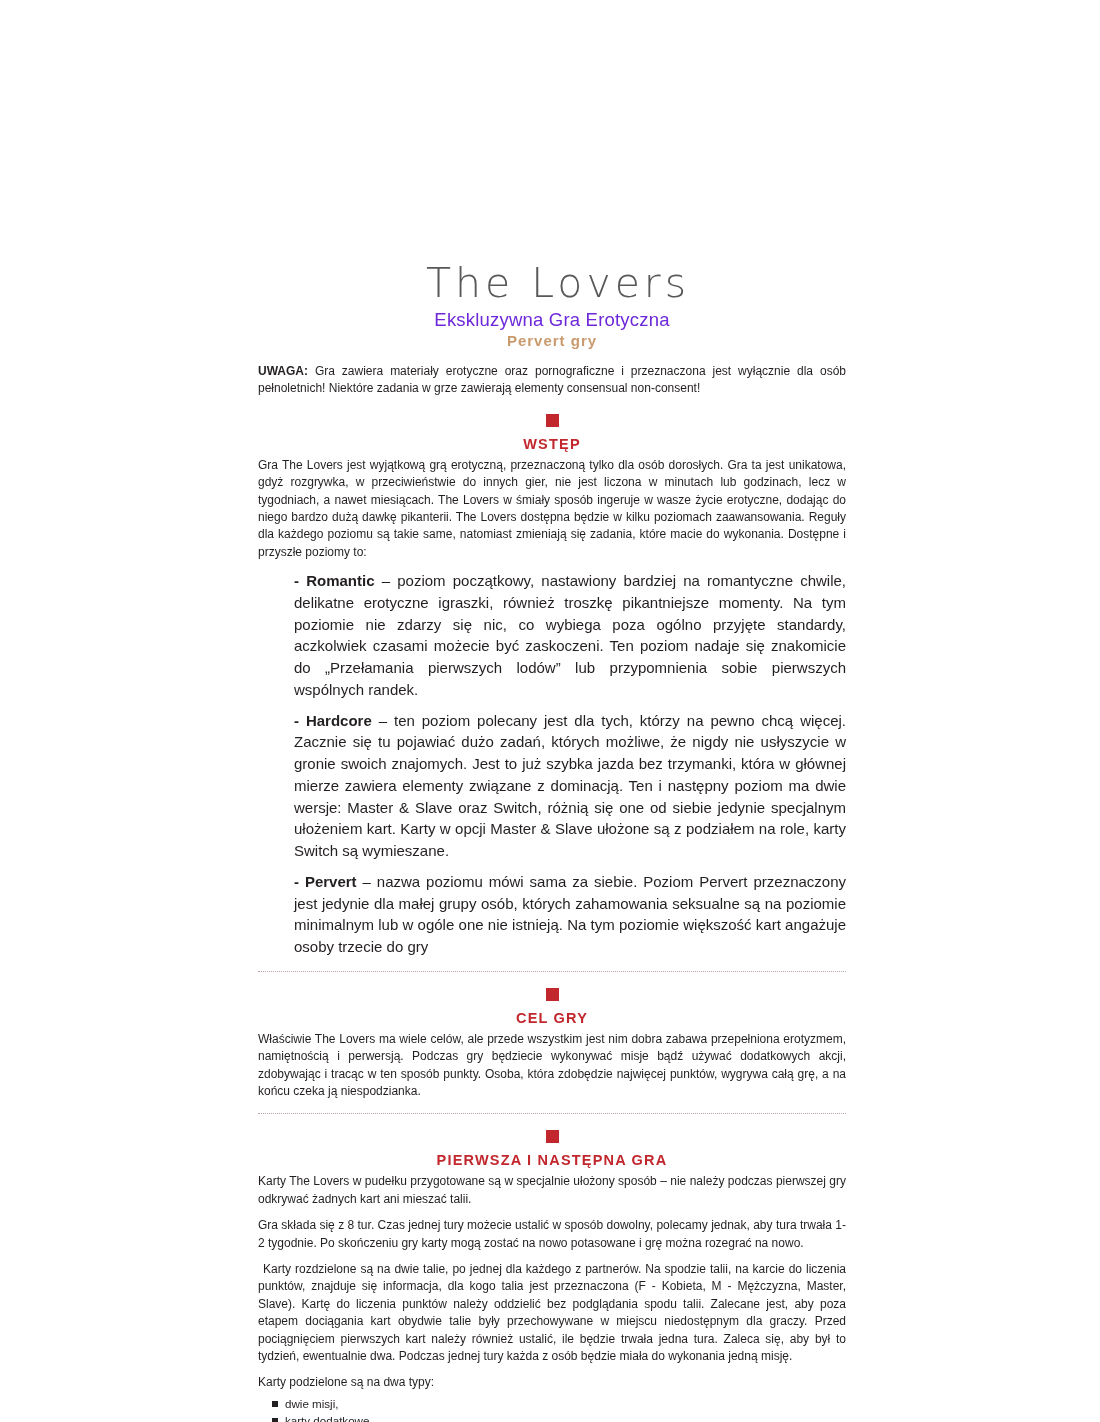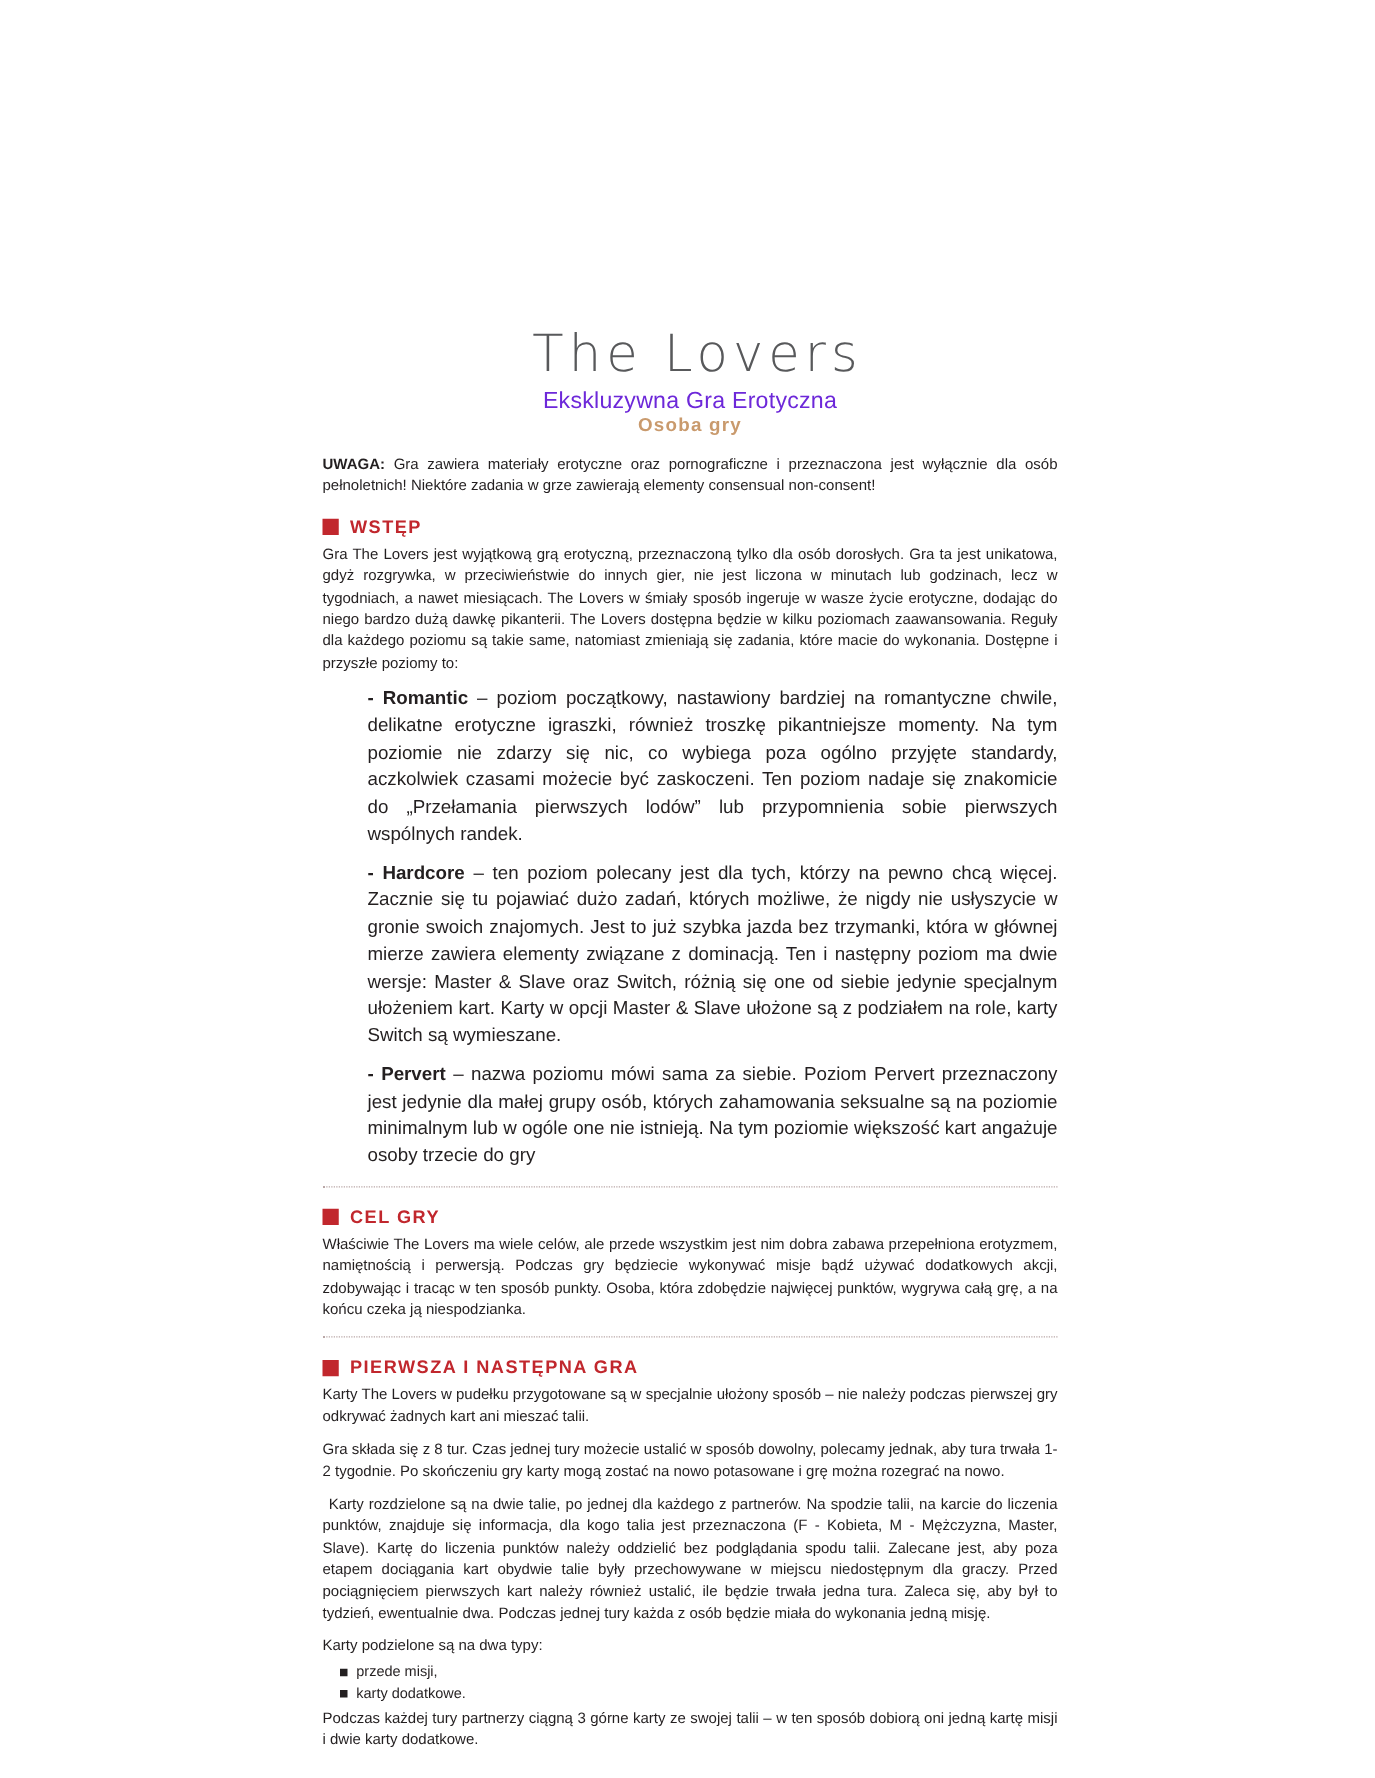--- a/index.html
+++ b/index.html
@@ -72,20 +72,21 @@
   .warn-block {
     margin-bottom: 7px;
   }
 
   
   .section-head {
     display: flex;
     align-items: center;
     gap: 9px;
     margin: 16px 0 5px 0;
+    flex-direction: column;
   }
   .sq {
     width: 13px;
     height: 13px;
     background: #c1272d;
     flex: 0 0 auto;
     display: block;
   }
   .section-title {
     color: #c1272d;
@@ -143,21 +144,21 @@
 </style>
 </head>
 <body>
 
 <div class="page">
   <div class="content">
 
     <div class="title-block">
       <div class="main-title">The Lovers</div>
       <div class="subtitle">Ekskluzywna Gra Erotyczna</div>
-      <div class="subtitle2">Osoba gry</div>
+      <div class="subtitle2">Pervert gry</div>
     </div>
 
     <div class="warn-block">
       <p><span class="warn-label">UWAGA:</span><span> Gra zawiera materiały erotyczne oraz pornograficzne i przeznaczona jest wyłącznie dla osób pełnoletnich! Niektóre zadania w grze zawierają elementy consensual non-consent!</span></p>
     </div>
 
     <div class="section-head">
       <span class="sq"></span>
       <span class="section-title">WSTĘP</span>
     </div>
@@ -188,20 +189,20 @@
     <div class="section-head">
       <span class="sq"></span>
       <span class="section-title">PIERWSZA I NASTĘPNA GRA</span>
     </div>
     <p>Karty The Lovers w pudełku przygotowane są w specjalnie ułożony sposób – nie należy podczas pierwszej gry odkrywać żadnych kart ani mieszać talii.</p>
     <p>Gra składa się z 8 tur. Czas jednej tury możecie ustalić w sposób dowolny, polecamy jednak, aby tura trwała 1-2 tygodnie. Po skończeniu gry karty mogą zostać na nowo potasowane i grę można rozegrać na nowo.</p>
     <p class="indent-small">Karty rozdzielone są na dwie talie, po jednej dla każdego z partnerów. Na spodzie talii, na karcie do liczenia punktów, znajduje się informacja, dla kogo talia jest przeznaczona (F - Kobieta, M - Mężczyzna, Master, Slave). Kartę do liczenia punktów należy oddzielić bez podglądania spodu talii. Zalecane jest, aby poza etapem dociągania kart obydwie talie były przechowywane w miejscu niedostępnym dla graczy. Przed pociągnięciem pierwszych kart należy również ustalić, ile będzie trwała jedna tura. Zaleca się, aby był to tydzień, ewentualnie dwa. Podczas jednej tury każda z osób będzie miała do wykonania jedną misję.</p>
     <p class="tight">Karty podzielone są na dwa typy:</p>
 
     <ul class="sq-list">
-      <li>przede misji,</li>
+      <li>dwie misji,</li>
       <li>karty dodatkowe.</li>
     </ul>
 
     <p>Podczas każdej tury partnerzy ciągną 3 górne karty ze swojej talii – w ten sposób dobiorą oni jedną kartę misji i dwie karty dodatkowe.</p>
 
   </div>
 </div>
 
 </body></html>

